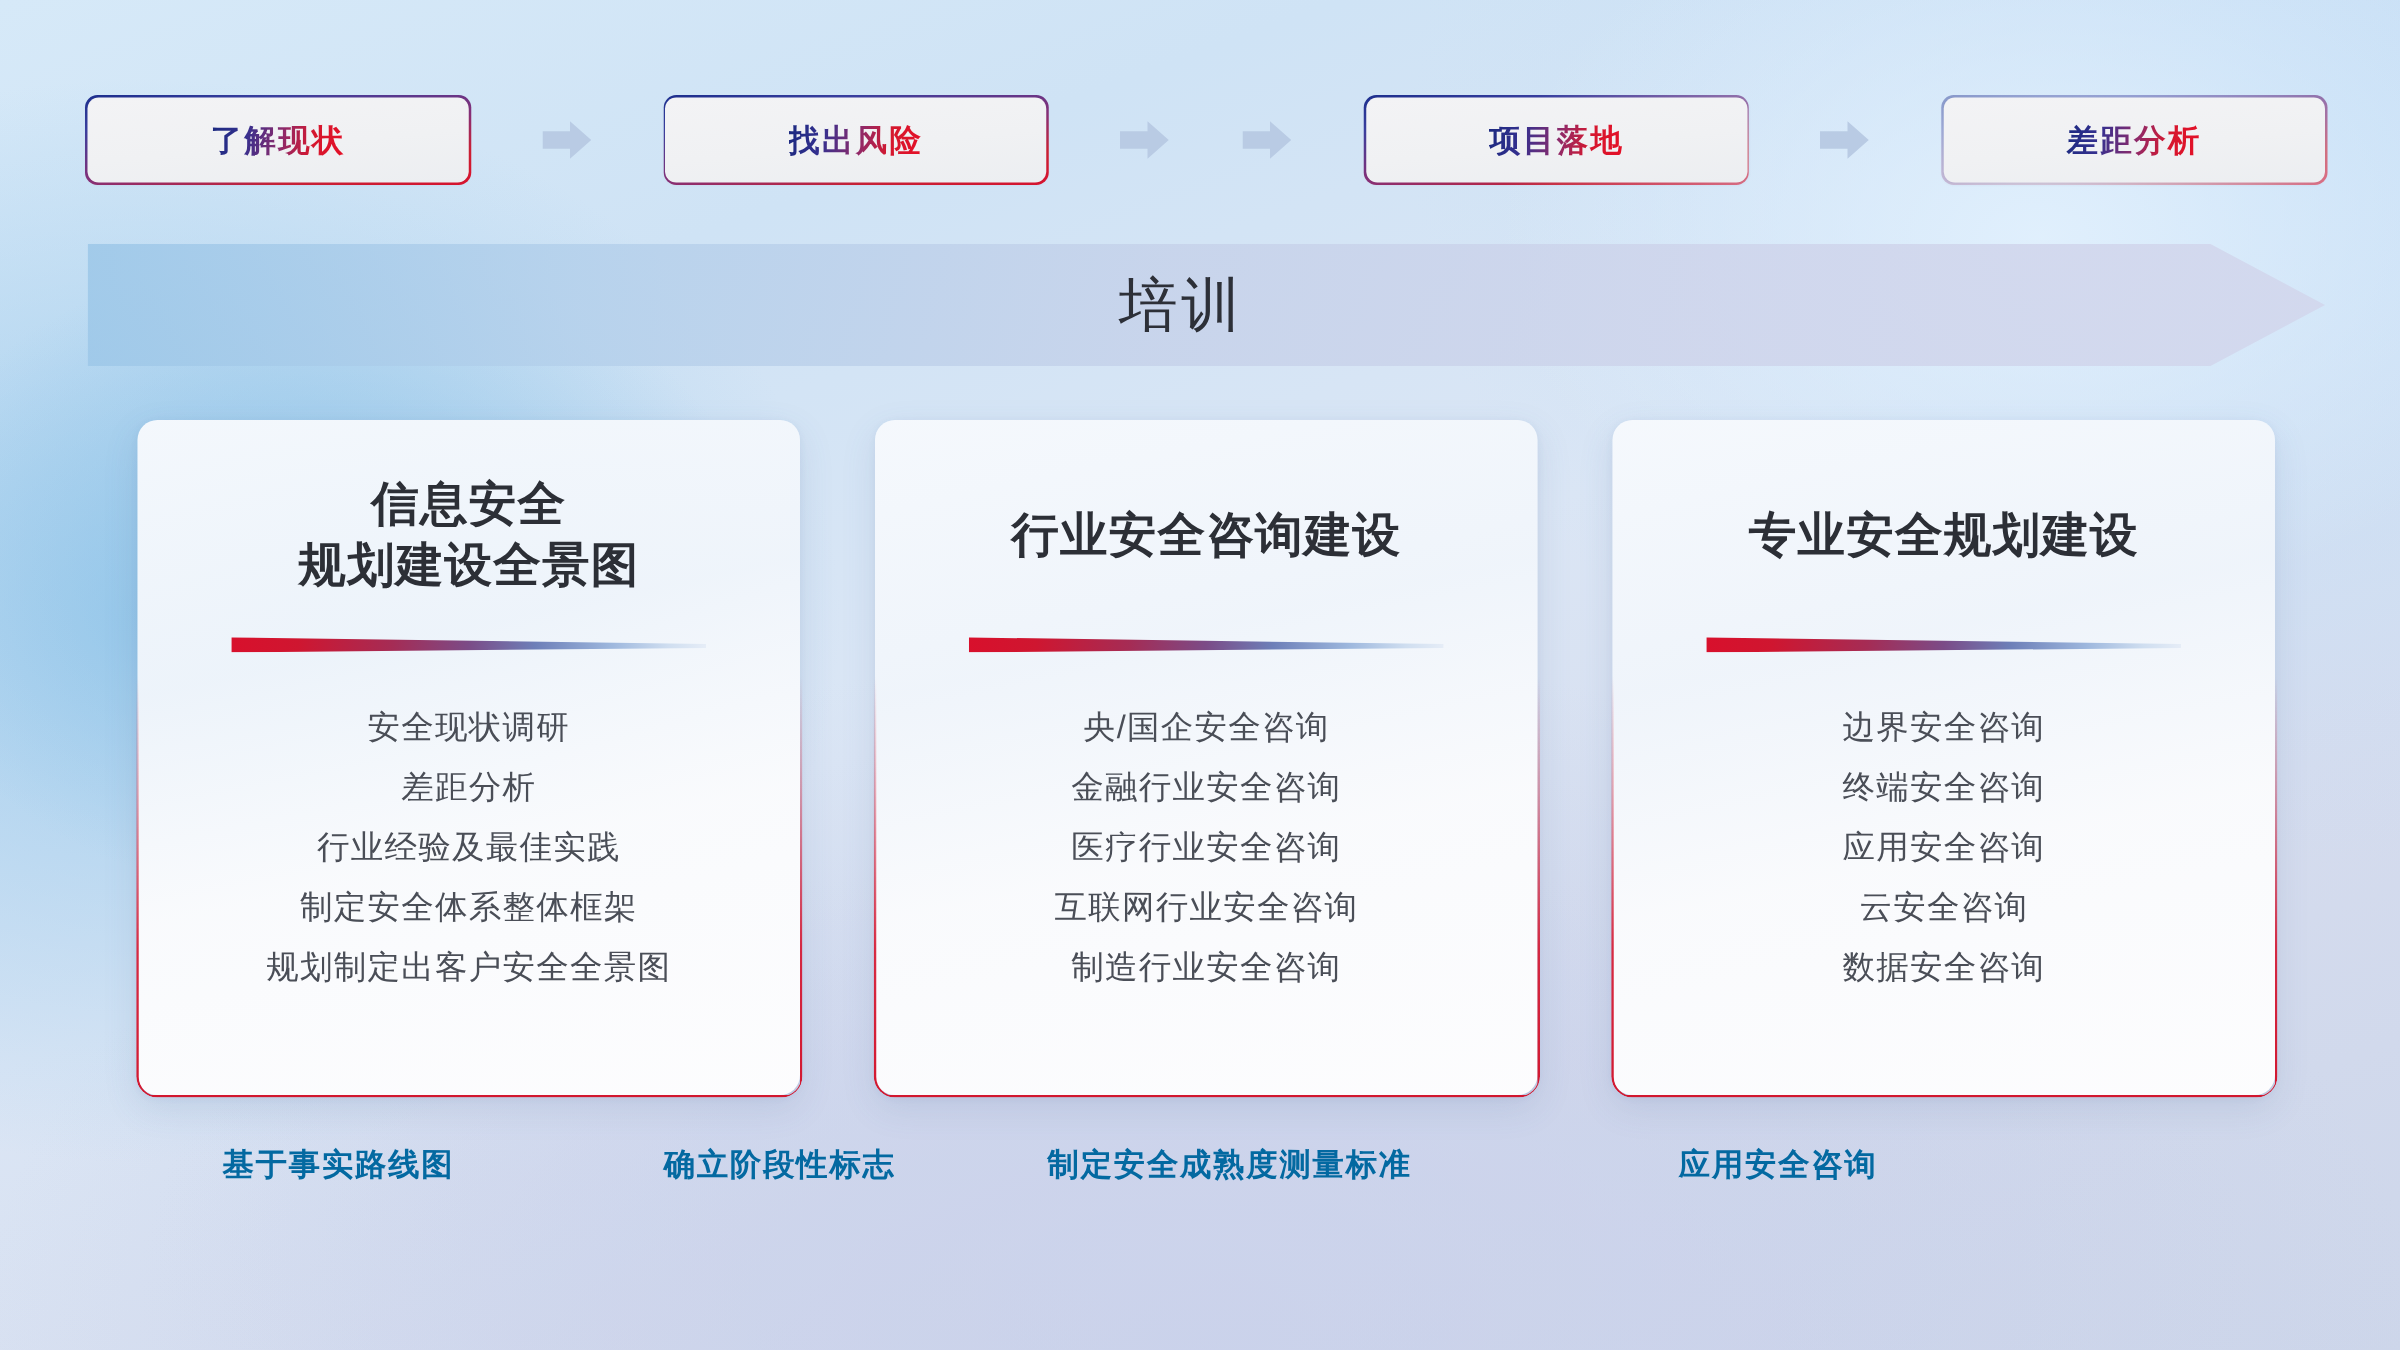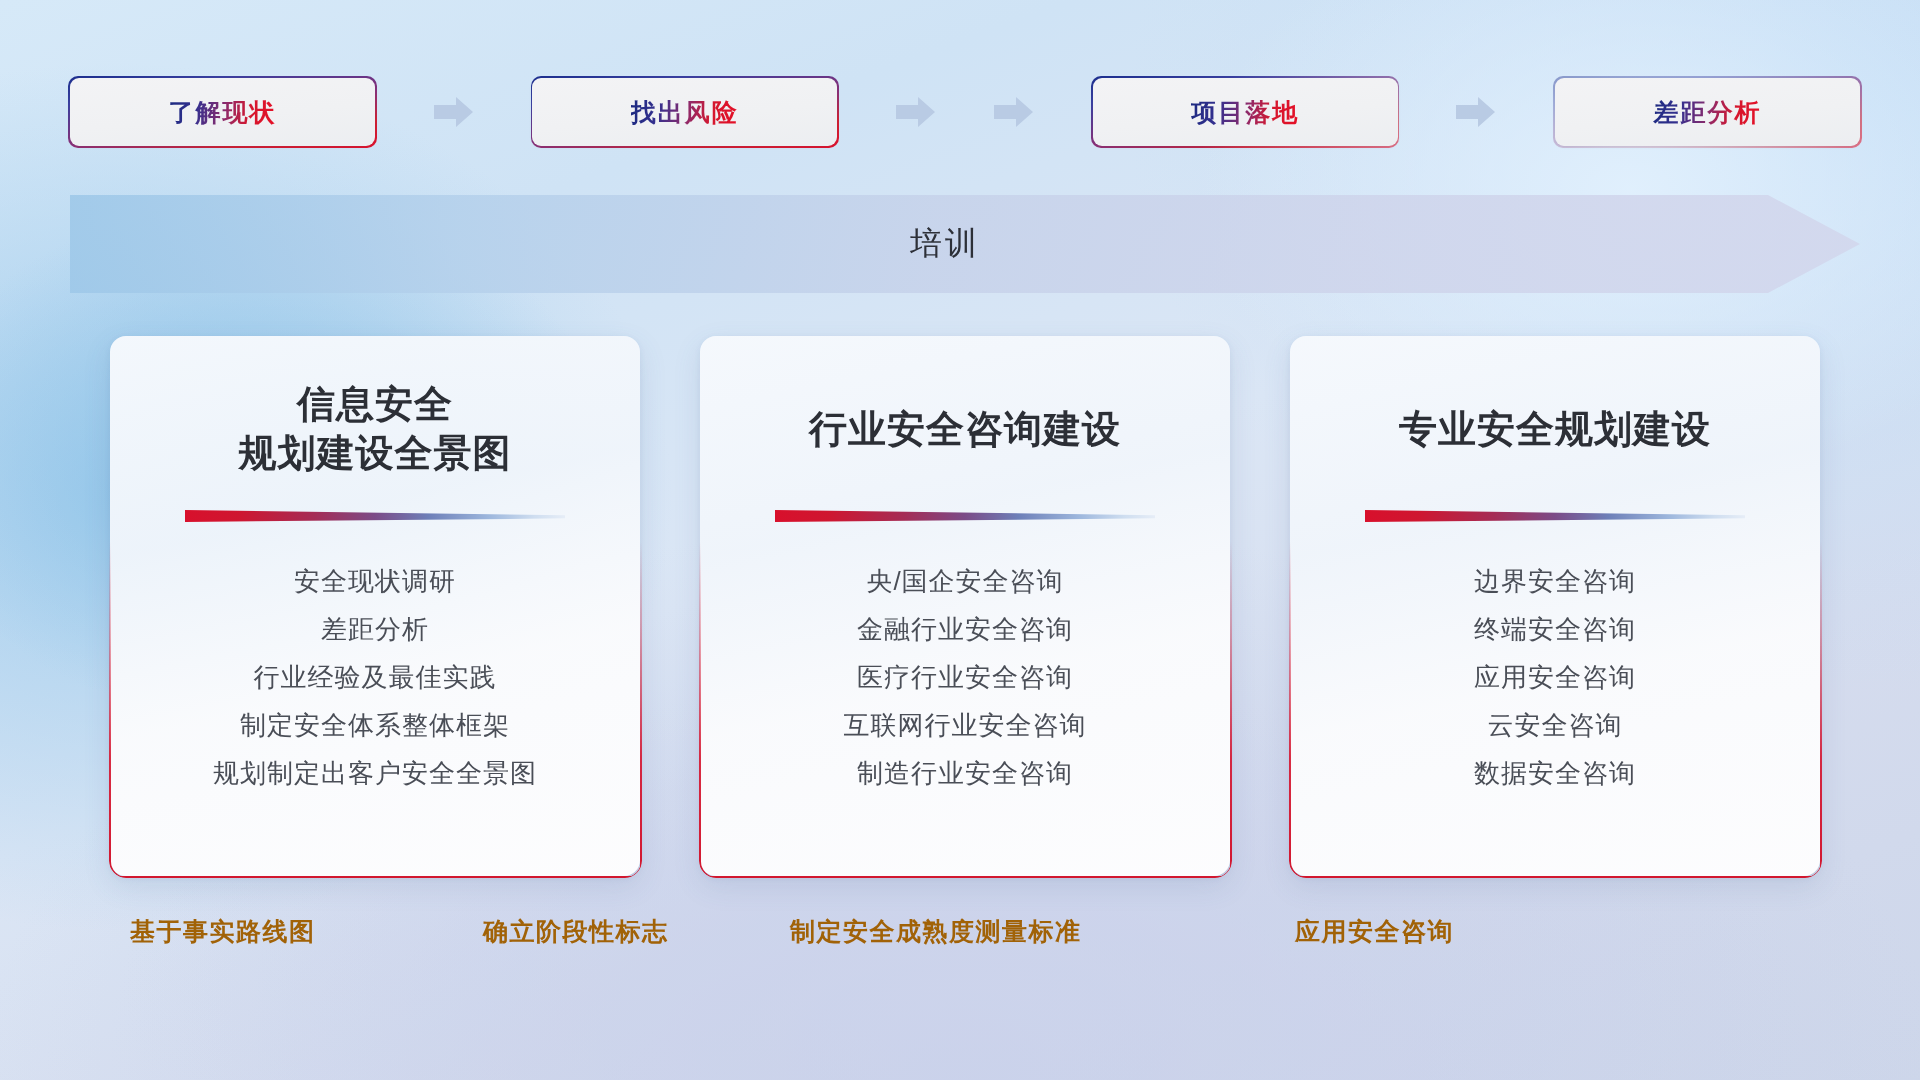--- a/index.html
+++ b/index.html
@@ -77,21 +77,21 @@
         rgba(198,210,234,0.85) 48%,
         rgba(206,212,235,0.85) 72%,
         rgba(210,214,236,0.85) 100%);
     -webkit-clip-path:polygon(0 0, calc(100% - 92px) 0, 100% 50%, calc(100% - 92px) 100%, 0 100%);
     clip-path:polygon(0 0, calc(100% - 92px) 0, 100% 50%, calc(100% - 92px) 100%, 0 100%);
   }
   .banner-label {
     position:absolute; inset:0;
     display:flex; align-items:center; justify-content:center;
     padding-right:40px;
-    font-size:32px; font-weight:400; color:#2d3038; letter-spacing:3px;
+    font-size:47px; font-weight:400; color:#2d3038; letter-spacing:3px;
   }
 
   
   .cards {
     position:absolute; left:110px; top:336px; width:1710px;
     display:flex; justify-content:space-between;
   }
   .card {
     position:relative;
     width:530px; height:540px;
@@ -147,22 +147,23 @@
     font-size:26px; color:#4a4e57; line-height:1; padding:10px 0 12px;
     letter-spacing:1px;
   }
 
   
   .captions {
     position:absolute; left:0; top:915px; width:1920px; height:52px;
   }
   .caption {
     position:absolute; top:0;
-    font-size:25px; font-weight:700; color:#a16207; letter-spacing:1.5px;
+    font-size:25px; font-weight:700; color:#0369a1; letter-spacing:1.5px;
     white-space:nowrap;
+    margin-left:48px;
   }
 </style>
 </head>
 <body>
 
 <div class="wash-a"></div>
 <div class="wash-b"></div>
 <div class="wash-c"></div>
 
 <div class="steps" id="steps-row">

